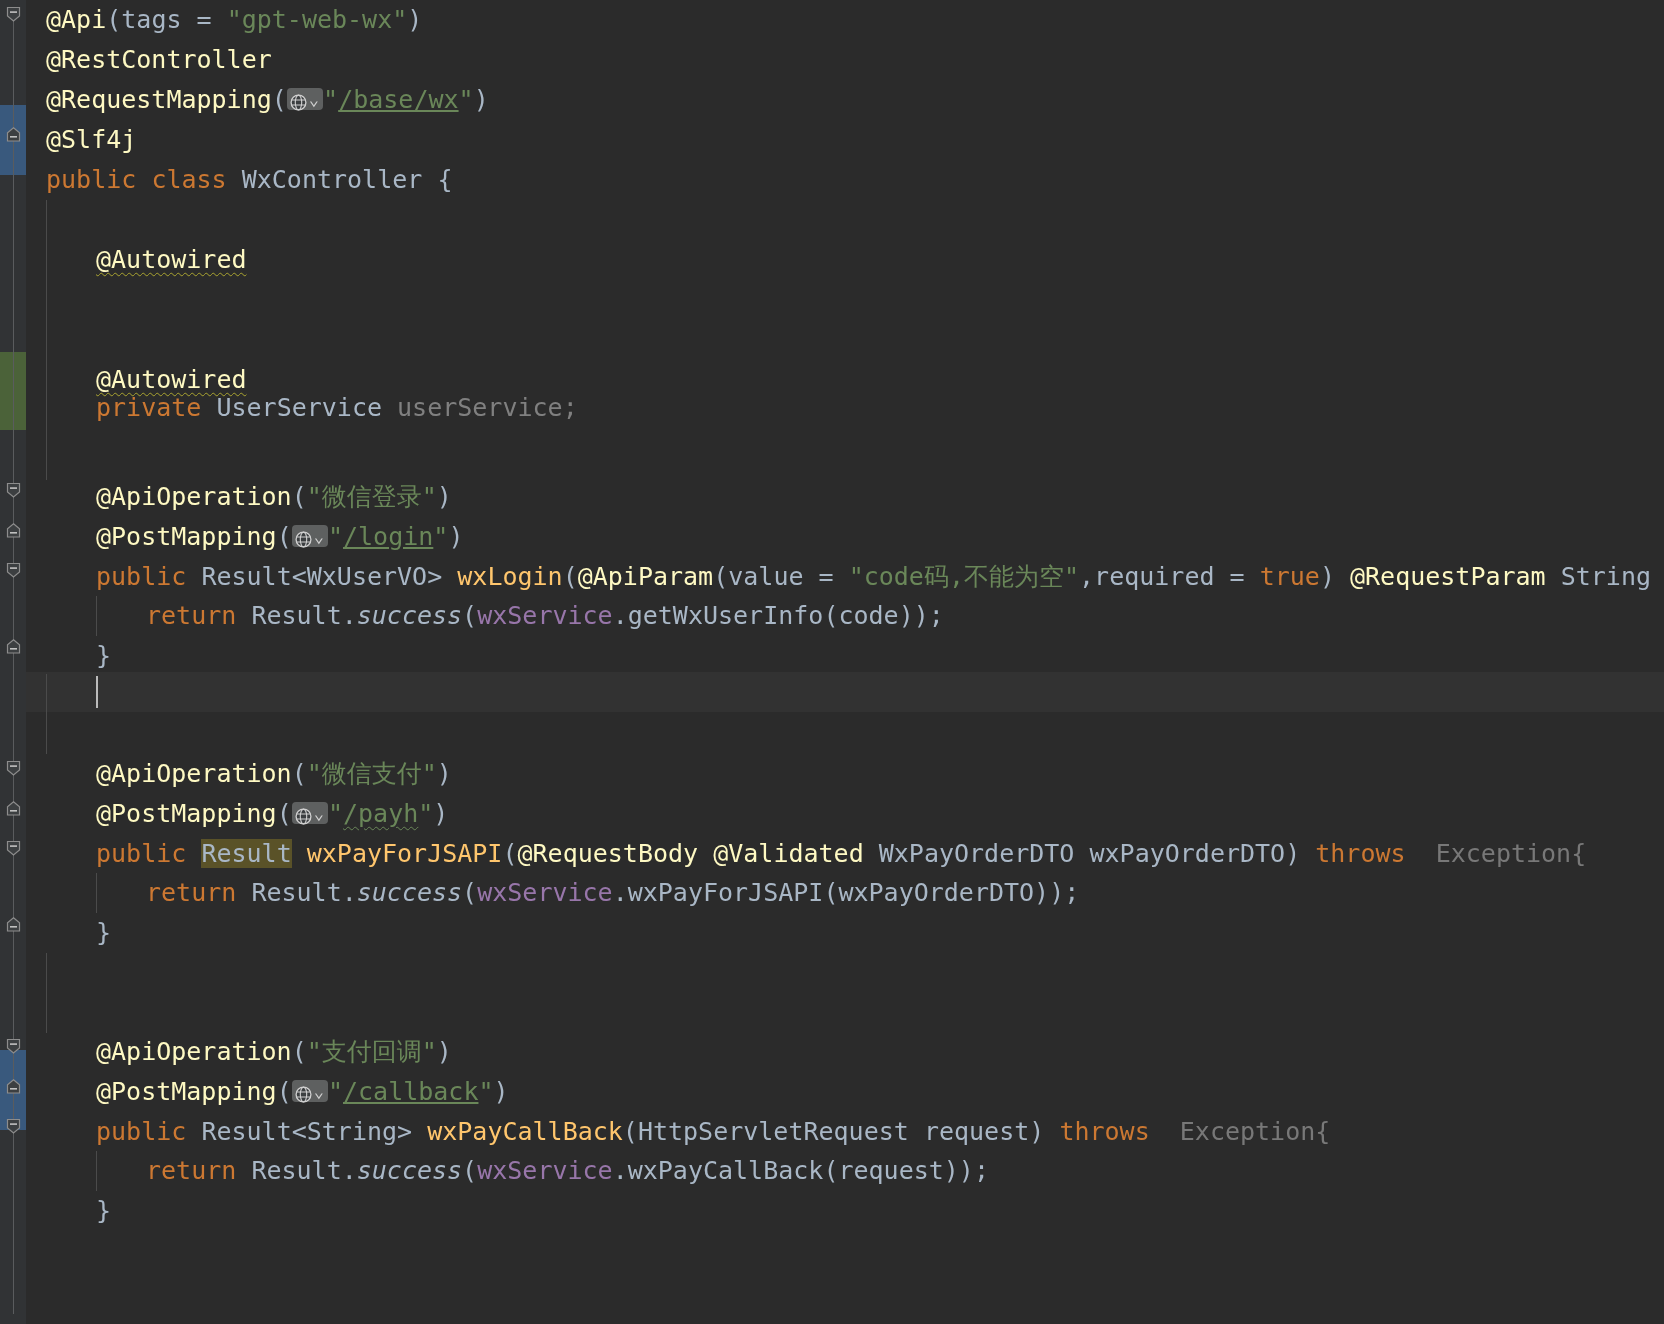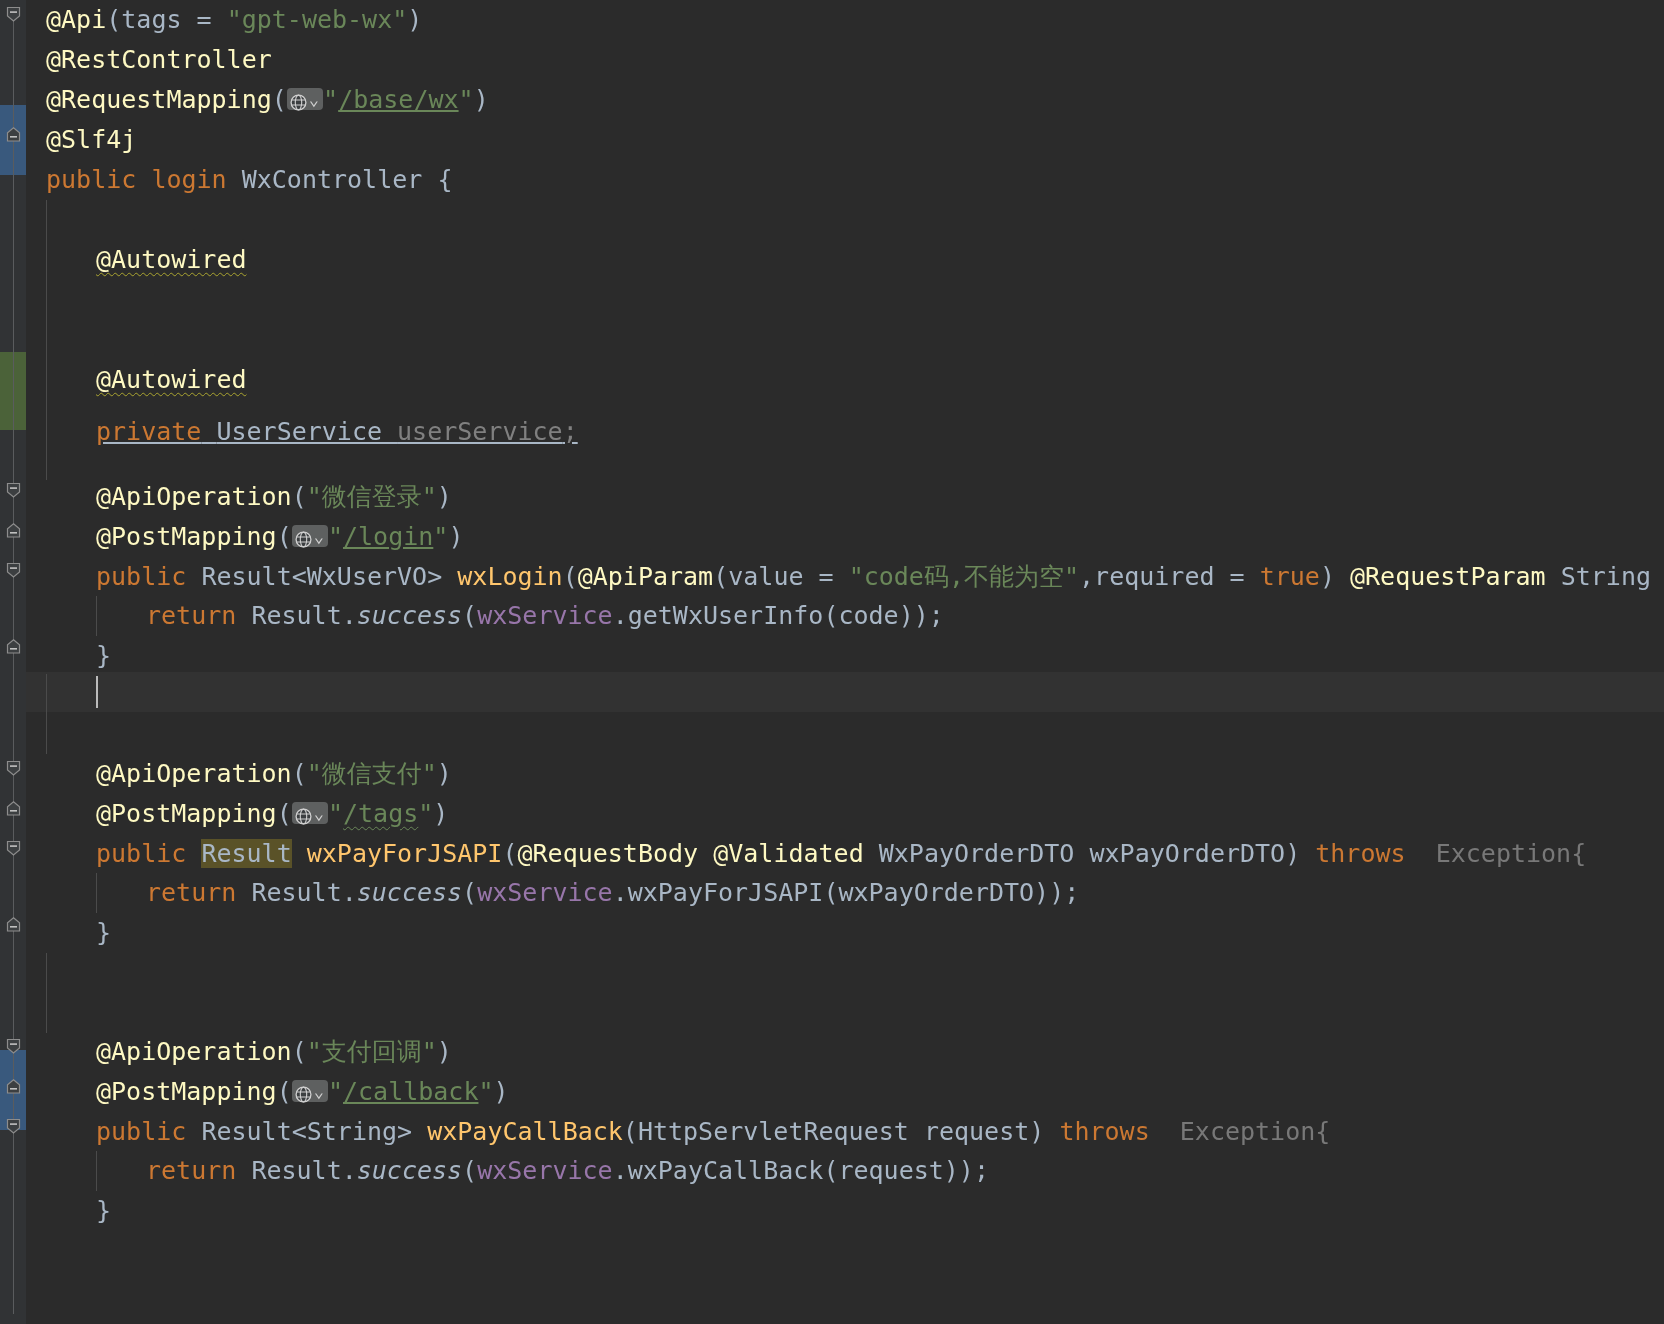--- a/index.html
+++ b/index.html
@@ -181,44 +181,44 @@
       <div class="indent-guide" style="top: 873px; height: 40px; left: 70px;"></div>
       <div class="indent-guide" style="top: 1151px; height: 40px; left: 70px;"></div>
       <div class="line" style="top: 0px; padding-left: 20px;"><span class="anno">@Api</span><span class="punct">(</span><span class="ident">tags</span><span class="punct"> = </span><span class="str">"gpt-web-wx"</span><span class="punct">)</span></div>
       <div class="line" style="top: 40px; padding-left: 20px;"><span class="anno">@RestController</span></div>
       <div class="line" style="top: 80px; padding-left: 20px;"><span class="anno">@RequestMapping</span><span class="punct">(</span><span class="web-badge"><svg width="19" height="19" viewBox="0 0 19 19">
             <circle cx="9.5" cy="9.5" r="7.4" fill="#3c3f41" stroke="#d0d0d0" stroke-width="1.3"></circle>
             <ellipse cx="9.5" cy="9.5" rx="3.2" ry="7.4" fill="none" stroke="#d0d0d0" stroke-width="1.1"></ellipse>
             <path d="M2.3 7 h14.4 M2.3 12 h14.4" stroke="#d0d0d0" stroke-width="1.1" fill="none"></path>
           </svg><span class="bchev" style="color:#d0d0d0;font-size:17px;padding:0 2px 0 1px;position:relative;top:-4px;">⌄</span></span><span class="str">"</span><span class="link">/base/wx</span><span class="str">"</span><span class="punct">)</span></div>
       <div class="line" style="top: 120px; padding-left: 20px;"><span class="anno">@Slf4j</span></div>
-      <div class="line" style="top: 160px; padding-left: 20px;"><span class="kw">public</span><span class="punct"> </span><span class="kw">login</span><span class="punct"> </span><span class="ident">WxController</span><span class="punct"> {</span></div>
+      <div class="line" style="top: 160px; padding-left: 20px;"><span class="kw">public</span><span class="punct"> </span><span class="kw">class</span><span class="punct"> </span><span class="ident">WxController</span><span class="punct"> {</span></div>
       <div class="line" style="top: 200px; padding-left: 20px;"></div>
       <div class="line" style="top: 240px; padding-left: 70px;"><span class="anno squiggle-y">@Autowired</span></div>
       <div class="line" style="top: 320px; padding-left: 70px;"></div>
       <div class="line" style="top: 360px; padding-left: 70px;"><span class="anno squiggle-y">@Autowired</span></div>
-      <div class="line" style="top: 412px; padding-left: 70px; text-decoration: underline;"><span class="kw">private</span><span class="punct"> </span><span class="ident">UserService</span><span class="punct"> </span><span class="muted">userService</span><span class="muted">;</span></div>
+      <div class="line" style="top: 388px; padding-left: 70px;"><span class="kw">private</span><span class="punct"> </span><span class="ident">UserService</span><span class="punct"> </span><span class="muted">userService</span><span class="muted">;</span></div>
       <div class="line" style="top: 440px; padding-left: 70px;"></div>
       <div class="line" style="top: 477px; padding-left: 70px;"><span class="anno">@ApiOperation</span><span class="punct">(</span><span class="str">"微信登录"</span><span class="punct">)</span></div>
       <div class="line" style="top: 517px; padding-left: 70px;"><span class="anno">@PostMapping</span><span class="punct">(</span><span class="web-badge"><svg width="19" height="19" viewBox="0 0 19 19">
             <circle cx="9.5" cy="9.5" r="7.4" fill="#3c3f41" stroke="#d0d0d0" stroke-width="1.3"></circle>
             <ellipse cx="9.5" cy="9.5" rx="3.2" ry="7.4" fill="none" stroke="#d0d0d0" stroke-width="1.1"></ellipse>
             <path d="M2.3 7 h14.4 M2.3 12 h14.4" stroke="#d0d0d0" stroke-width="1.1" fill="none"></path>
           </svg><span class="bchev" style="color:#d0d0d0;font-size:17px;padding:0 2px 0 1px;position:relative;top:-4px;">⌄</span></span><span class="str">"</span><span class="link">/login</span><span class="str">"</span><span class="punct">)</span></div>
       <div class="line" style="top: 557px; padding-left: 70px;"><span class="kw">public</span><span class="punct"> </span><span class="ident">Result</span><span class="punct">&lt;</span><span class="ident">WxUserVO</span><span class="punct">&gt; </span><span class="method">wxLogin</span><span class="punct">(</span><span class="anno">@ApiParam</span><span class="punct">(</span><span class="ident">value</span><span class="punct"> = </span><span class="str">"code码,不能为空"</span><span class="punct">,</span><span class="ident">required</span><span class="punct"> = </span><span class="kw">true</span><span class="punct">) </span><span class="anno">@RequestParam</span><span class="punct"> </span><span class="ident">String</span><span class="punct"> </span></div>
       <div class="line" style="top: 596px; padding-left: 120px;"><span class="kw">return</span><span class="punct"> </span><span class="ident">Result</span><span class="punct">.</span><span class="ident italic">success</span><span class="punct">(</span><span class="field">wxService</span><span class="punct">.</span><span class="ident">getWxUserInfo</span><span class="punct">(</span><span class="ident">code</span><span class="punct">));</span></div>
       <div class="line" style="top: 636px; padding-left: 70px;"><span class="punct">}</span></div>
       <div class="line" style="top: 674px; padding-left: 70px;"></div>
       <div class="line" style="top: 714px; padding-left: 70px;"></div>
       <div class="line" style="top: 754px; padding-left: 70px;"><span class="anno">@ApiOperation</span><span class="punct">(</span><span class="str">"微信支付"</span><span class="punct">)</span></div>
       <div class="line" style="top: 794px; padding-left: 70px;"><span class="anno">@PostMapping</span><span class="punct">(</span><span class="web-badge"><svg width="19" height="19" viewBox="0 0 19 19">
             <circle cx="9.5" cy="9.5" r="7.4" fill="#3c3f41" stroke="#d0d0d0" stroke-width="1.3"></circle>
             <ellipse cx="9.5" cy="9.5" rx="3.2" ry="7.4" fill="none" stroke="#d0d0d0" stroke-width="1.1"></ellipse>
             <path d="M2.3 7 h14.4 M2.3 12 h14.4" stroke="#d0d0d0" stroke-width="1.1" fill="none"></path>
-          </svg><span class="bchev" style="color:#d0d0d0;font-size:17px;padding:0 2px 0 1px;position:relative;top:-4px;">⌄</span></span><span class="str">"</span><span class="str squiggle-g">/tags</span><span class="str">"</span><span class="punct">)</span></div>
+          </svg><span class="bchev" style="color:#d0d0d0;font-size:17px;padding:0 2px 0 1px;position:relative;top:-4px;">⌄</span></span><span class="str">"</span><span class="str squiggle-g">/payh</span><span class="str">"</span><span class="punct">)</span></div>
       <div class="line" style="top: 834px; padding-left: 70px;"><span class="kw">public</span><span class="punct"> </span><span class="ident hl-ident">Result</span><span class="punct"> </span><span class="method">wxPayForJSAPI</span><span class="punct">(</span><span class="anno">@RequestBody</span><span class="punct"> </span><span class="anno">@Validated</span><span class="punct"> </span><span class="ident">WxPayOrderDTO</span><span class="punct"> </span><span class="ident">wxPayOrderDTO</span><span class="punct">) </span><span class="kw">throws</span><span class="punct">  </span><span class="dim">Exception{</span></div>
       <div class="line" style="top: 873px; padding-left: 120px;"><span class="kw">return</span><span class="punct"> </span><span class="ident">Result</span><span class="punct">.</span><span class="ident italic">success</span><span class="punct">(</span><span class="field">wxService</span><span class="punct">.</span><span class="ident">wxPayForJSAPI</span><span class="punct">(</span><span class="ident">wxPayOrderDTO</span><span class="punct">));</span></div>
       <div class="line" style="top: 913px; padding-left: 70px;"><span class="punct">}</span></div>
       <div class="line" style="top: 953px; padding-left: 70px;"></div>
       <div class="line" style="top: 993px; padding-left: 70px;"></div>
       <div class="line" style="top: 1032px; padding-left: 70px;"><span class="anno">@ApiOperation</span><span class="punct">(</span><span class="str">"支付回调"</span><span class="punct">)</span></div>
       <div class="line" style="top: 1072px; padding-left: 70px;"><span class="anno">@PostMapping</span><span class="punct">(</span><span class="web-badge"><svg width="19" height="19" viewBox="0 0 19 19">
             <circle cx="9.5" cy="9.5" r="7.4" fill="#3c3f41" stroke="#d0d0d0" stroke-width="1.3"></circle>
             <ellipse cx="9.5" cy="9.5" rx="3.2" ry="7.4" fill="none" stroke="#d0d0d0" stroke-width="1.1"></ellipse>
             <path d="M2.3 7 h14.4 M2.3 12 h14.4" stroke="#d0d0d0" stroke-width="1.1" fill="none"></path>

